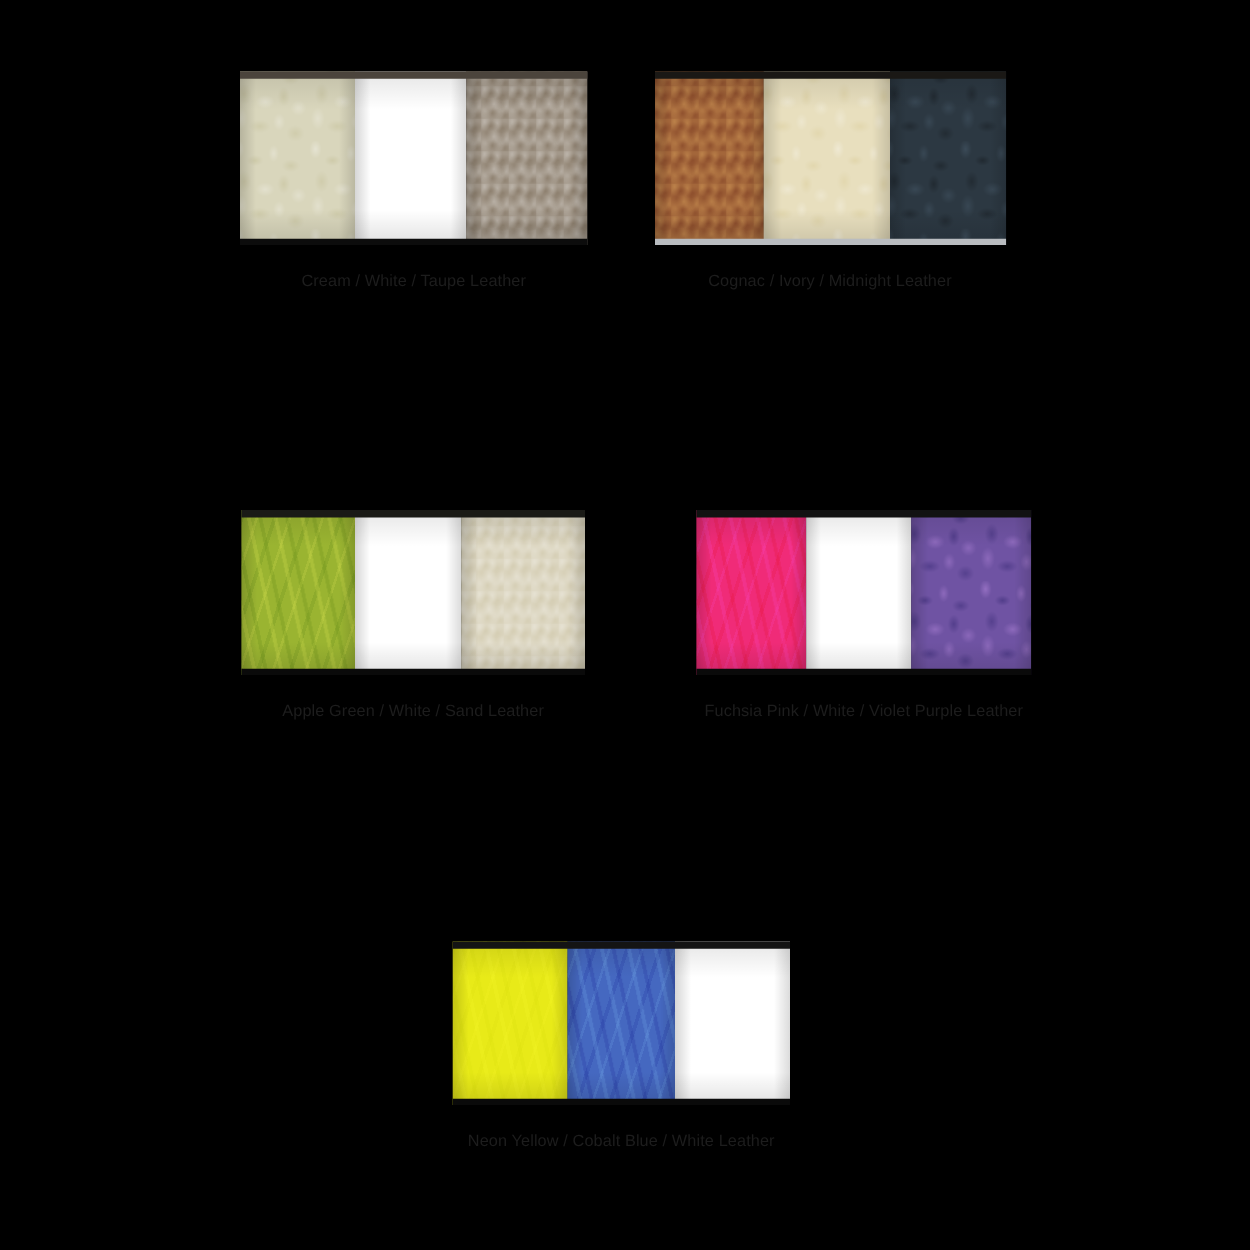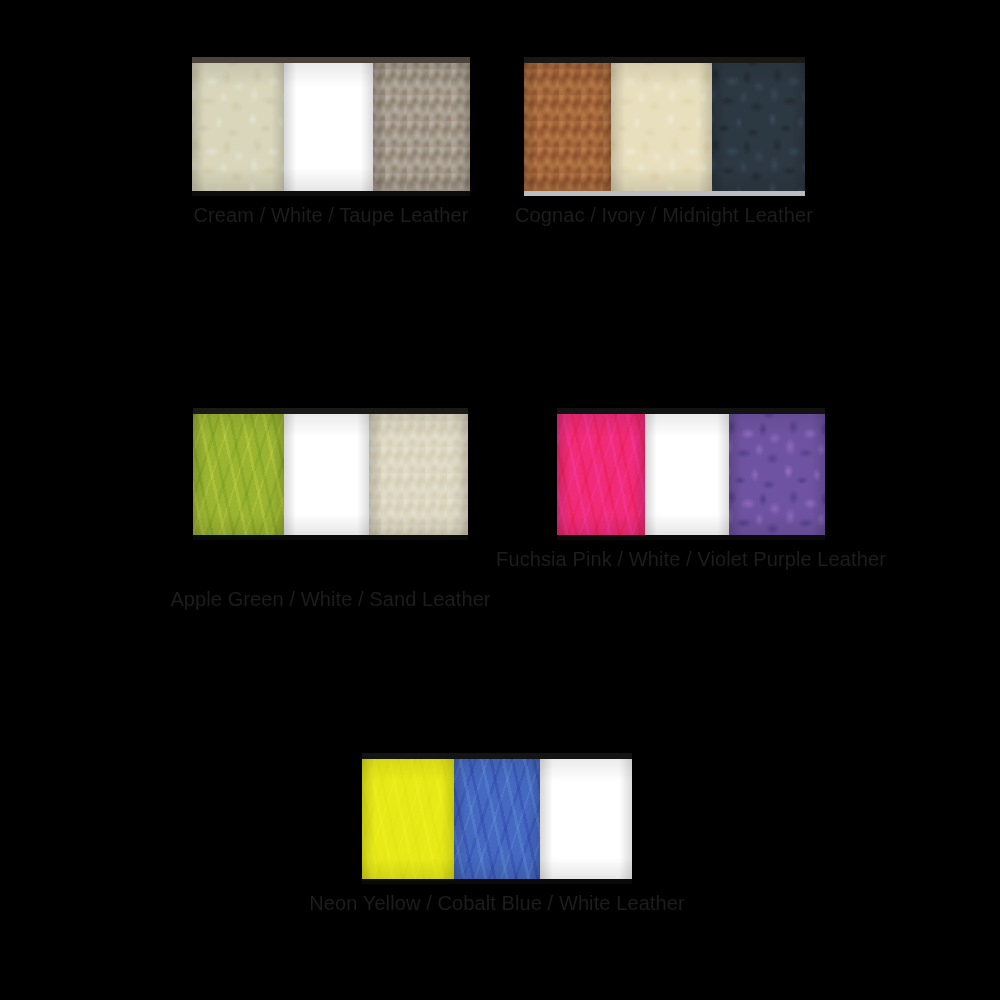--- a/index.html
+++ b/index.html
@@ -112,22 +112,22 @@
   }
   .bottom-band {
     position: absolute;
     left: 0; right: 0; bottom: 0;
     height: 5px;
     z-index: 5;
   }
 
   
   .caption {
-    margin-top: 7px;
-    font-size: 20px;
+    margin-top: 21px;
+    font-size: 13px;
     line-height: 1.25;
     letter-spacing: .1px;
     text-align: center;
     white-space: nowrap;
     color: #1d1d1d;
   }
 </style>
 </head>
 <body>
 
@@ -167,21 +167,21 @@
           <div class="panel" style="flex: 33 0 0px; background: rgb(44, 56, 66);">
             <div class="grain coarse"></div>
             <div class="shade"></div>
           </div>
         </div>
         <div class="top-band" style="background: rgb(26, 24, 21);"></div>
         <div class="bottom-band" style="background: rgb(185, 188, 192);"></div>
       </div>
       <div class="caption" style="color: rgb(29, 29, 29);">Cognac / Ivory / Midnight Leather</div>
     </div>
-    <div class="card" style="left: 193px; top: 408px; width: 275px; gap: 40px;">
+    <div class="card" style="left: 193px; top: 408px; width: 275px;">
       <div class="swatch-frame" style="width: 275px; height: 132px;">
         <div class="swatch-photo">
           <div class="panel" style="flex: 33 0 0px; background: rgb(154, 180, 49);">
             <div class="grain wavy"></div>
             <div class="shade"></div>
           </div>
           <div class="panel" style="flex: 31 0 0px; background: rgb(255, 255, 255);">
             <div class="grain smooth"></div>
             <div class="shade"></div>
           </div>

